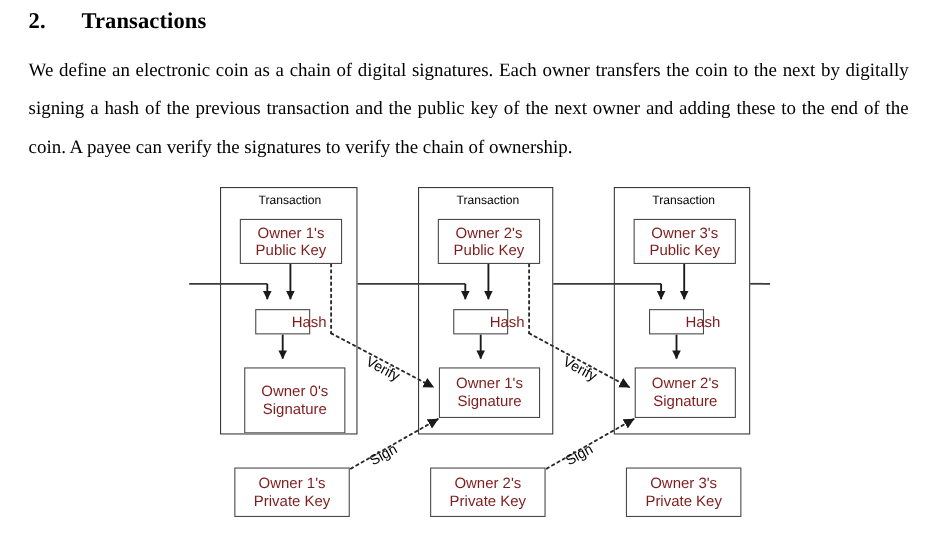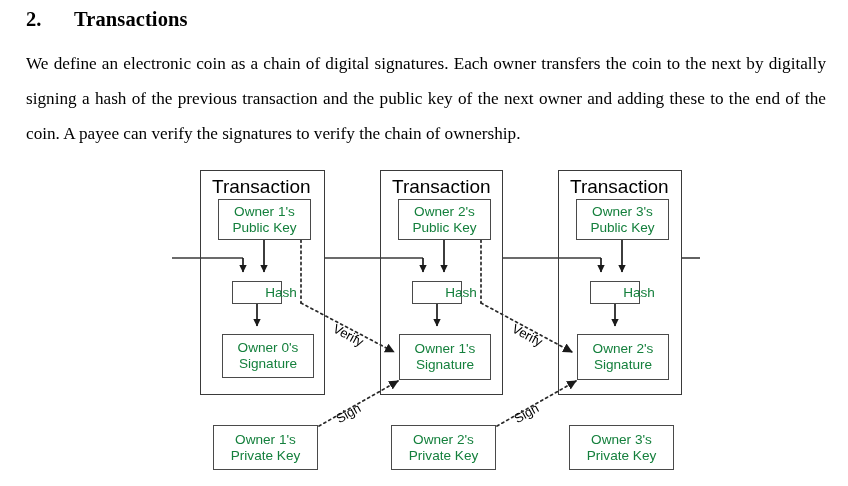--- a/index.html
+++ b/index.html
@@ -55,38 +55,39 @@
   }
   #diagram svg {
     display: block;
   }
 
   .dgm-box {
     position: absolute;
     box-sizing: border-box;
     background: #ffffff;
     font-family: "Liberation Sans", "DejaVu Sans", sans-serif;
-    color: #15803d;
+    color: #7f1d1d;
     display: flex;
     align-items: center;
     justify-content: center;
     text-align: center;
     line-height: 1.16;
   }
   .tx-frame {
     border: 1.6px solid #3a3a3a;
     background: transparent;
     display: block;
   }
   .tx-title {
     position: absolute;
     font-family: "Liberation Sans", "DejaVu Sans", sans-serif;
-    font-size: 19px;
+    font-size: 11px;
     color: #000;
     white-space: nowrap;
+    margin-left: 23px;
   }
   .inner-box {
     border: 1.6px solid #4a4a4a;
     font-size: 13.6px;
   }
   .hash-box {
     border: 1.6px solid #4a4a4a;
     font-size: 13.6px;
     padding-left: 48px;
   }
@@ -171,21 +172,21 @@
 
   <div class="dgm-box tx-frame" style="left:200px; top:170px; width:125px; height:225px;"></div>
   <div class="tx-title" style="left:212px; top:176px;">Transaction</div>
   <div class="dgm-box pk-box" style="left:218px; top:199px; width:93px; height:41px; flex-direction:column;">
     <span>Owner 1's</span>
     <span>Public Key</span>
   </div>
   <div class="dgm-box hash-box" style="left:232px; top:281px; width:50px; height:23px;">
     <span>Hash</span>
   </div>
-  <div class="dgm-box inner-box" style="left:222px; top:334px; width:92px; height:44px; flex-direction:column;">
+  <div class="dgm-box inner-box" style="left:222px; top:334px; width:92px; height:60px; flex-direction:column;">
     <span>Owner 0's</span>
     <span>Signature</span>
   </div>
 
   <div class="dgm-box tx-frame" style="left:380px; top:170px; width:123px; height:225px;"></div>
   <div class="tx-title" style="left:392px; top:176px;">Transaction</div>
   <div class="dgm-box pk-box" style="left:398px; top:199px; width:93px; height:41px; flex-direction:column;">
     <span>Owner 2's</span>
     <span>Public Key</span>
   </div>

